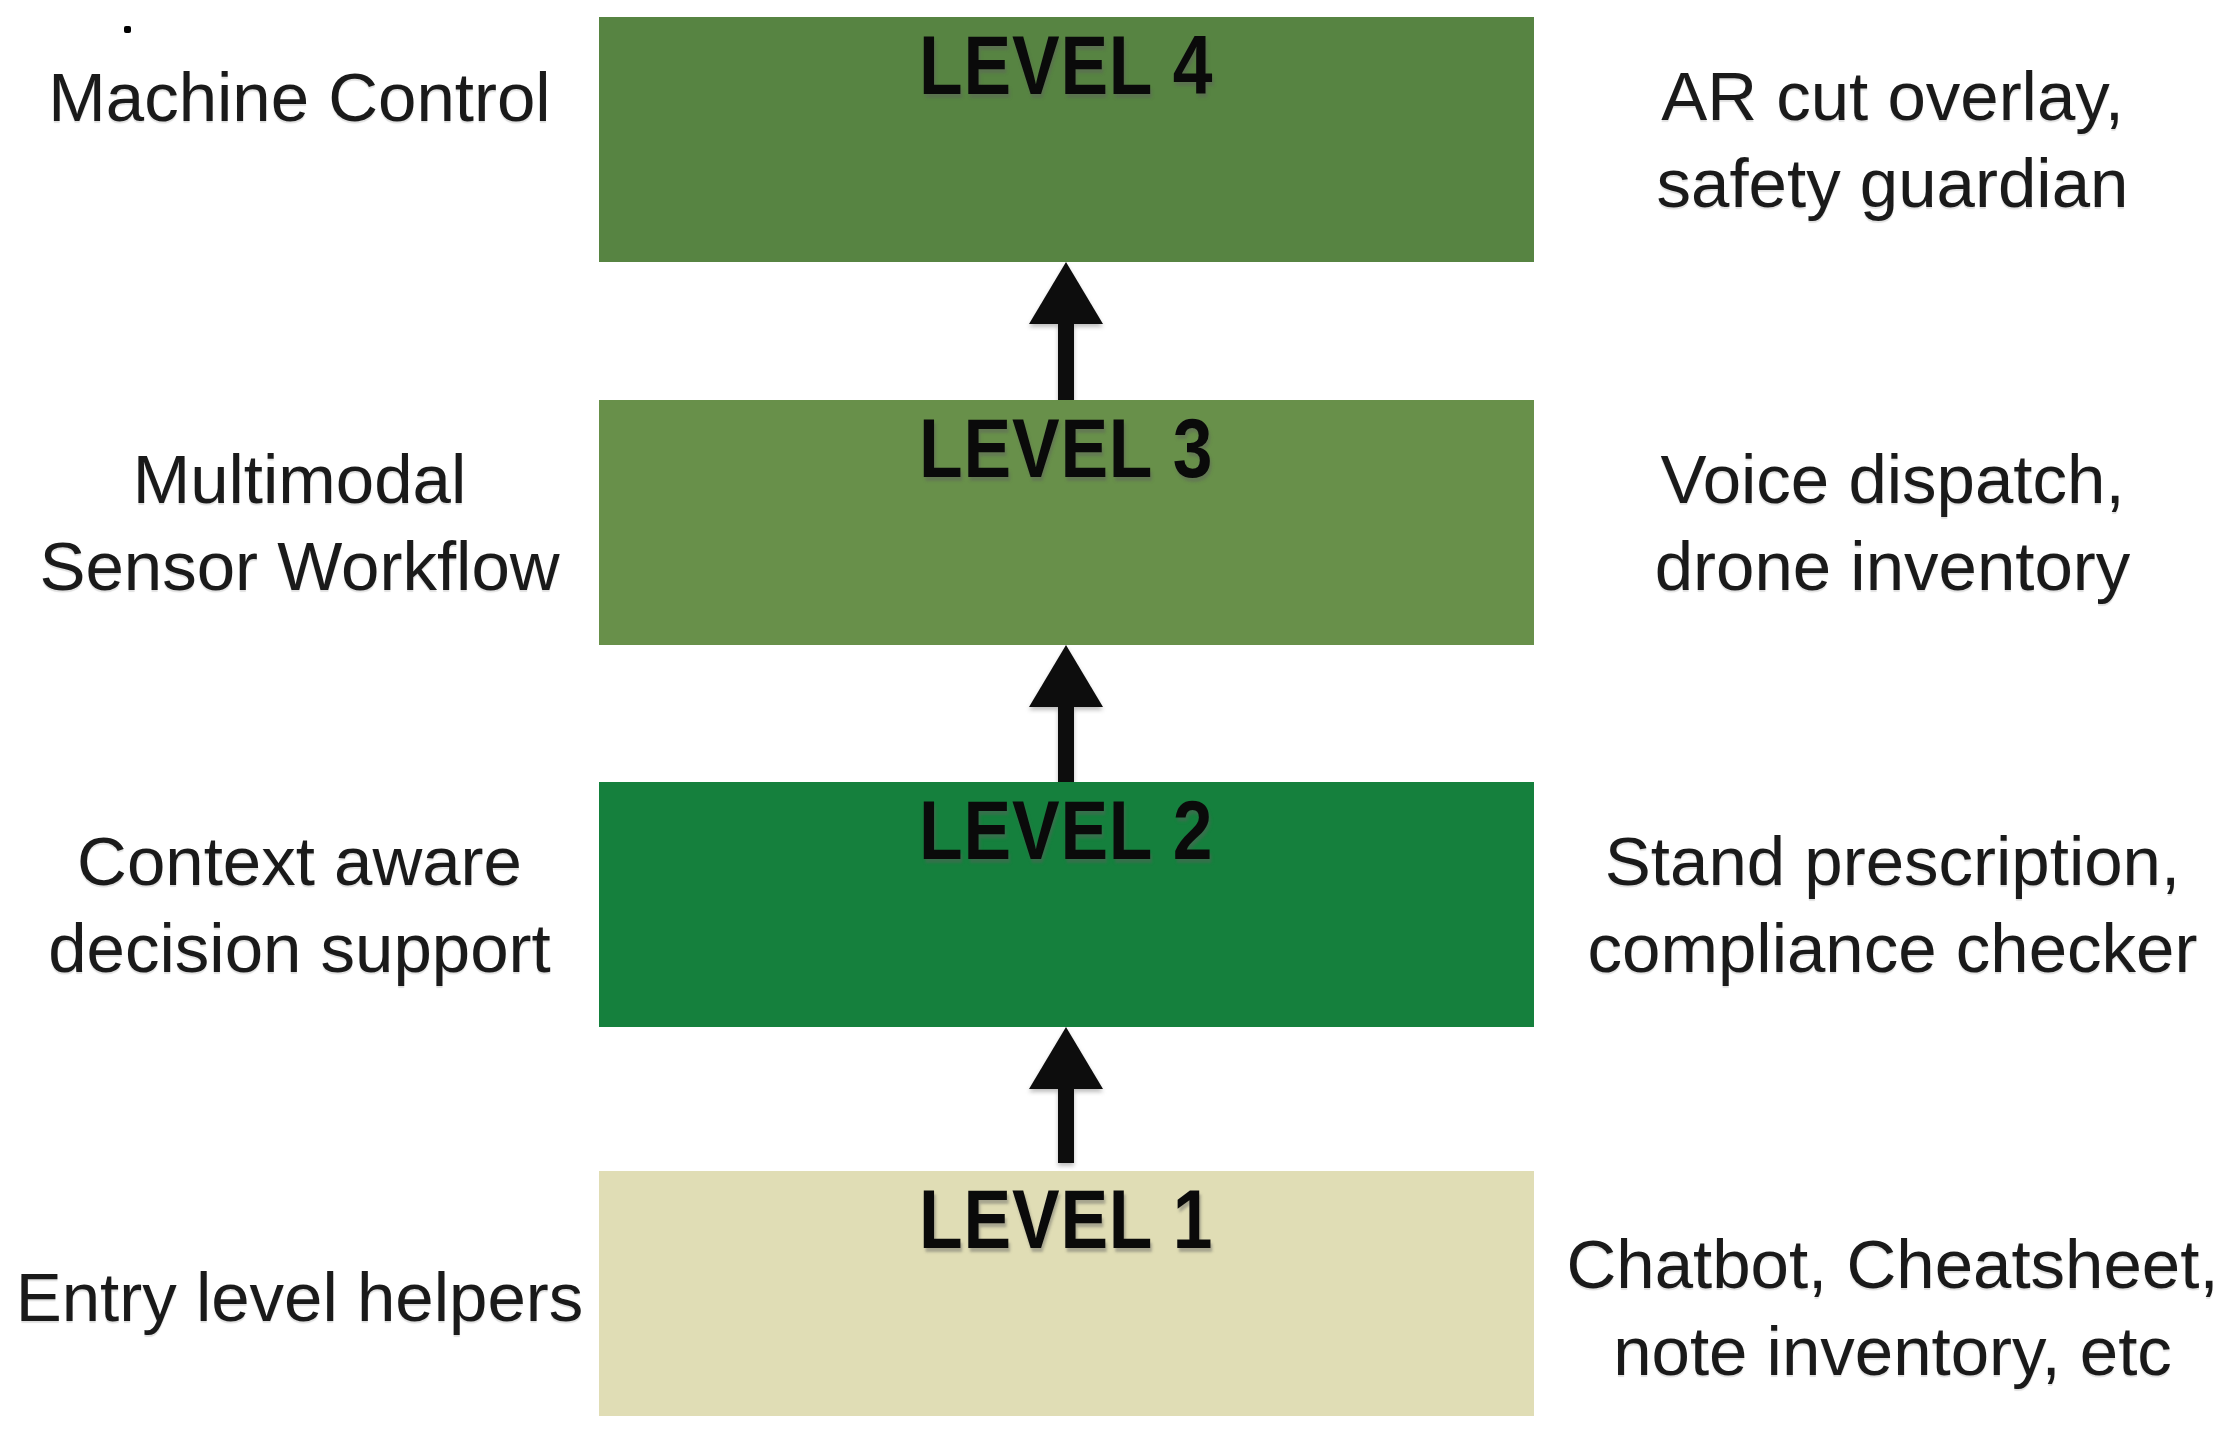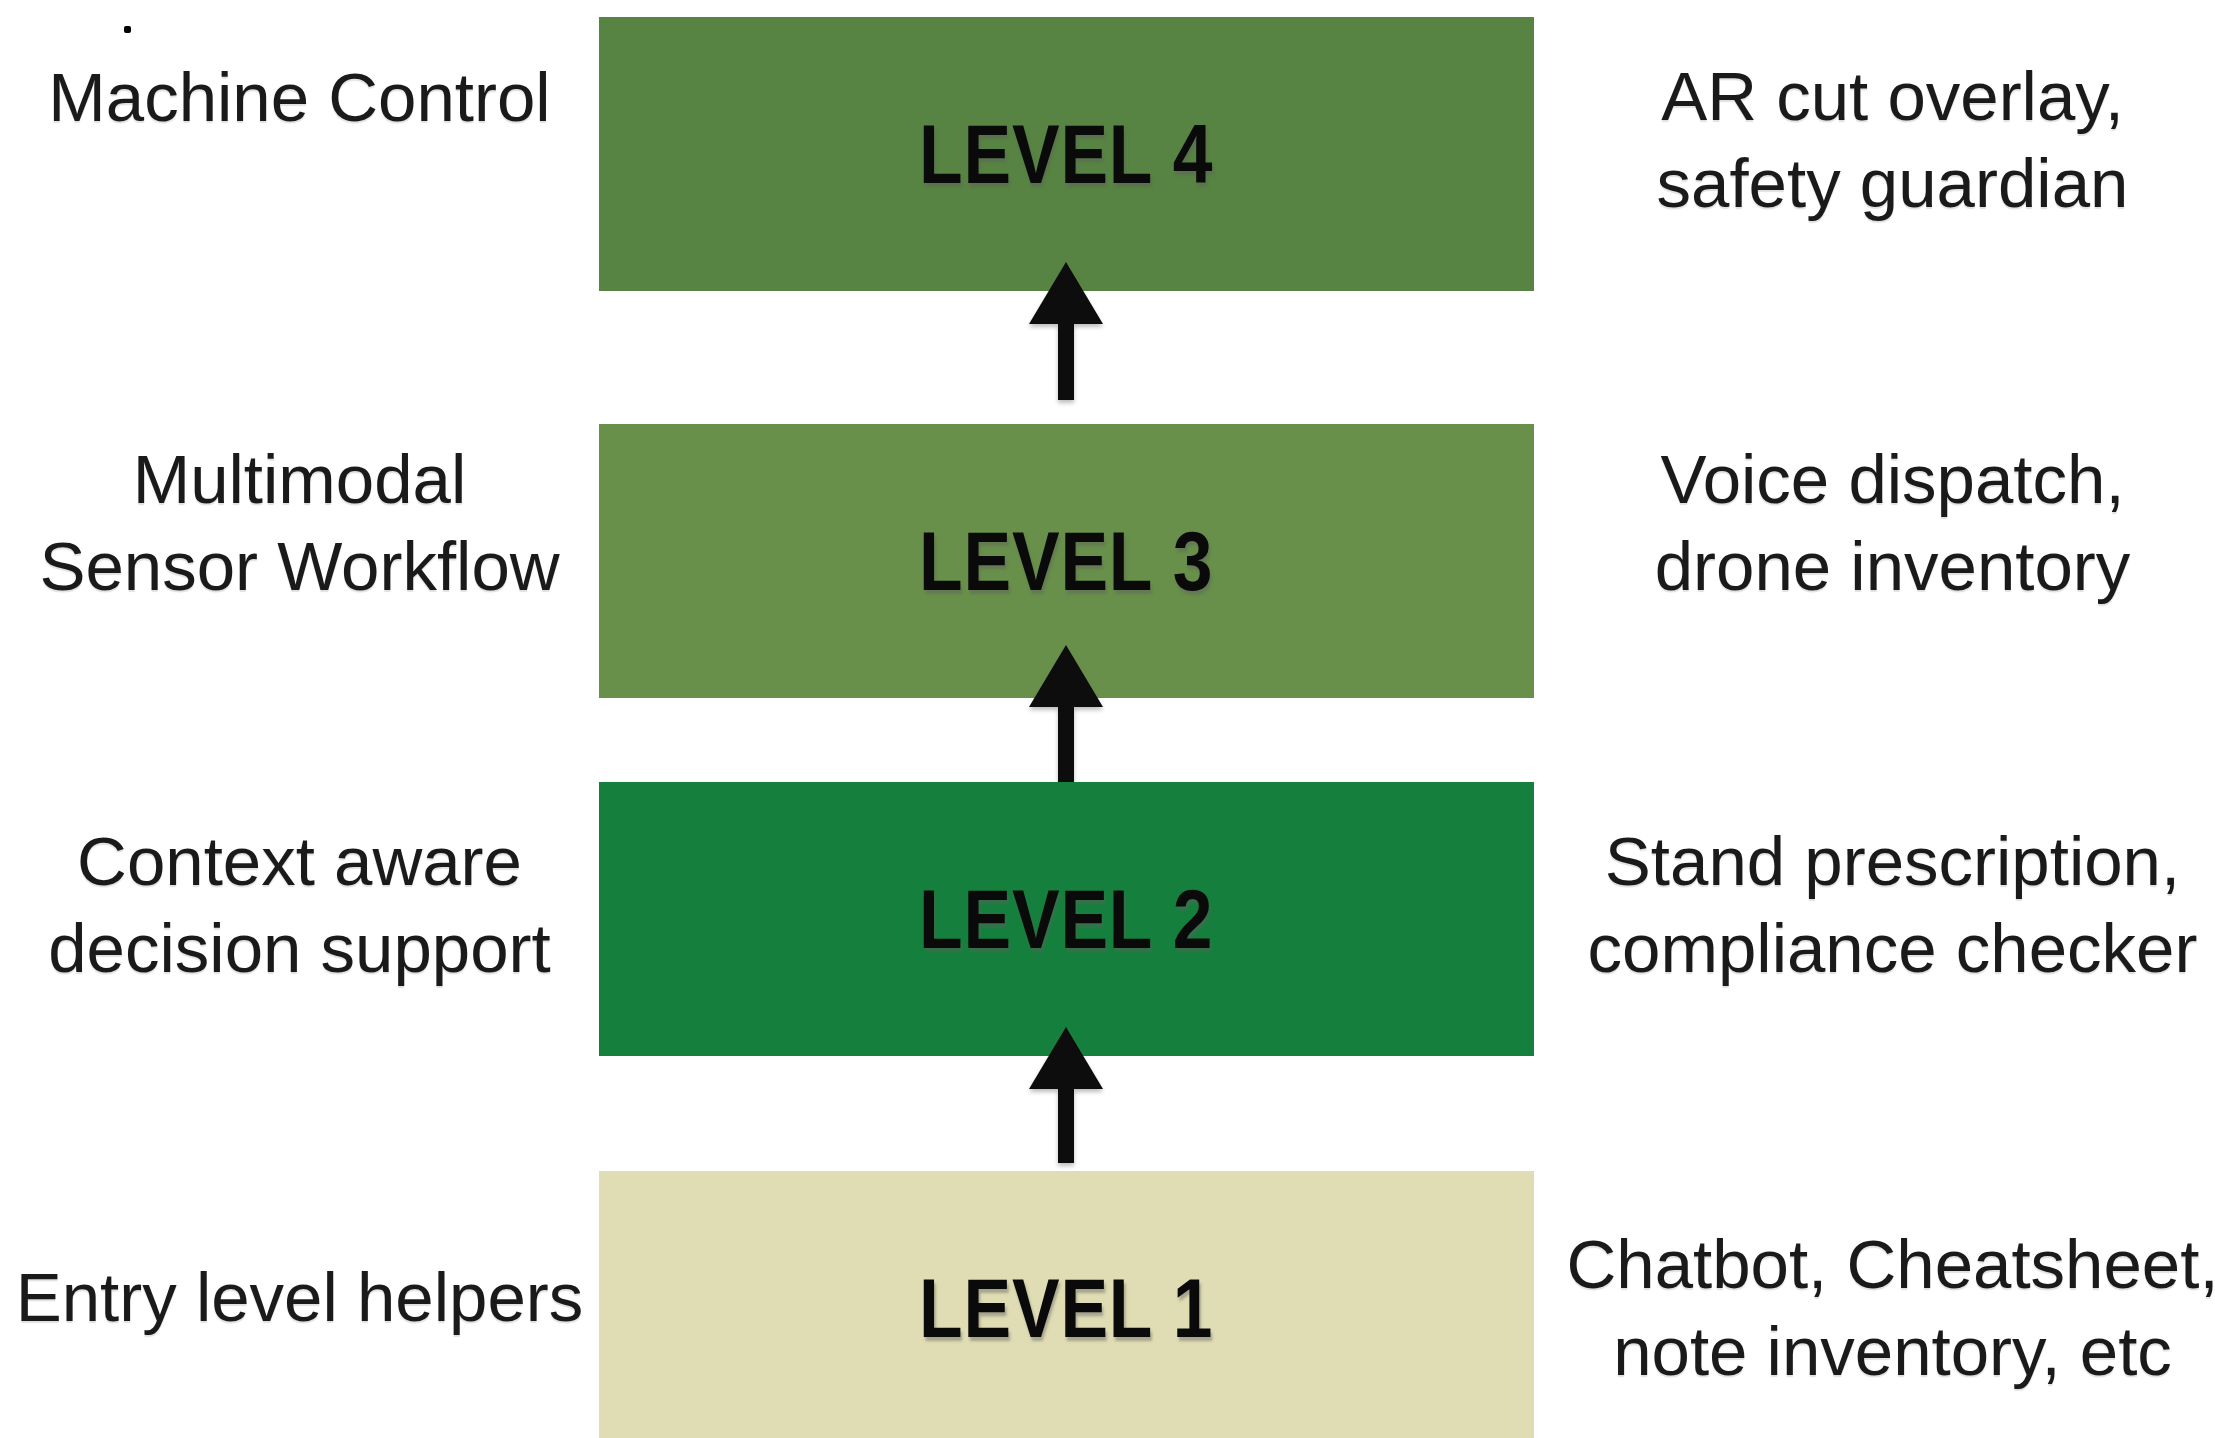--- a/index.html
+++ b/index.html
@@ -26,23 +26,22 @@
     height: 7px;
     background: #000;
     border-radius: 2px;
   }
 
   
   .box {
     position: absolute;
     left: 599px;
     width: 935px;
-    height: 274px;
+    height: 245px;
     display: flex;
-    align-items: center;
     justify-content: center;
   }
   .box-4 { top: 17px; }
   .box-3 { top: 400px; }
   .box-2 { top: 782px; }
   .box-1 { top: 1163px; }
 
   .level-label {
     font-size: 84px;
     font-weight: 800;
@@ -130,21 +129,21 @@
   <div class="arrow arrow-a">
     <div class="head"></div>
     <div class="stem"></div>
   </div>
 
   <div class="side-label left-col row-3">
     <span class="label-line">Multimodal</span>
     <span class="label-line">Sensor Workflow</span>
   </div>
 
-  <div class="box box-3" style="background-color: rgb(104, 144, 74); margin-top: 24px;">
+  <div class="box box-3" style="background-color: rgb(104, 144, 74);">
     <span class="level-label">LEVEL 3</span>
   </div>
 
   <div class="side-label right-col row-3">
     <span class="label-line">Voice dispatch,</span>
     <span class="label-line">drone inventory</span>
   </div>
 
   <div class="arrow arrow-b">
     <div class="head"></div>

